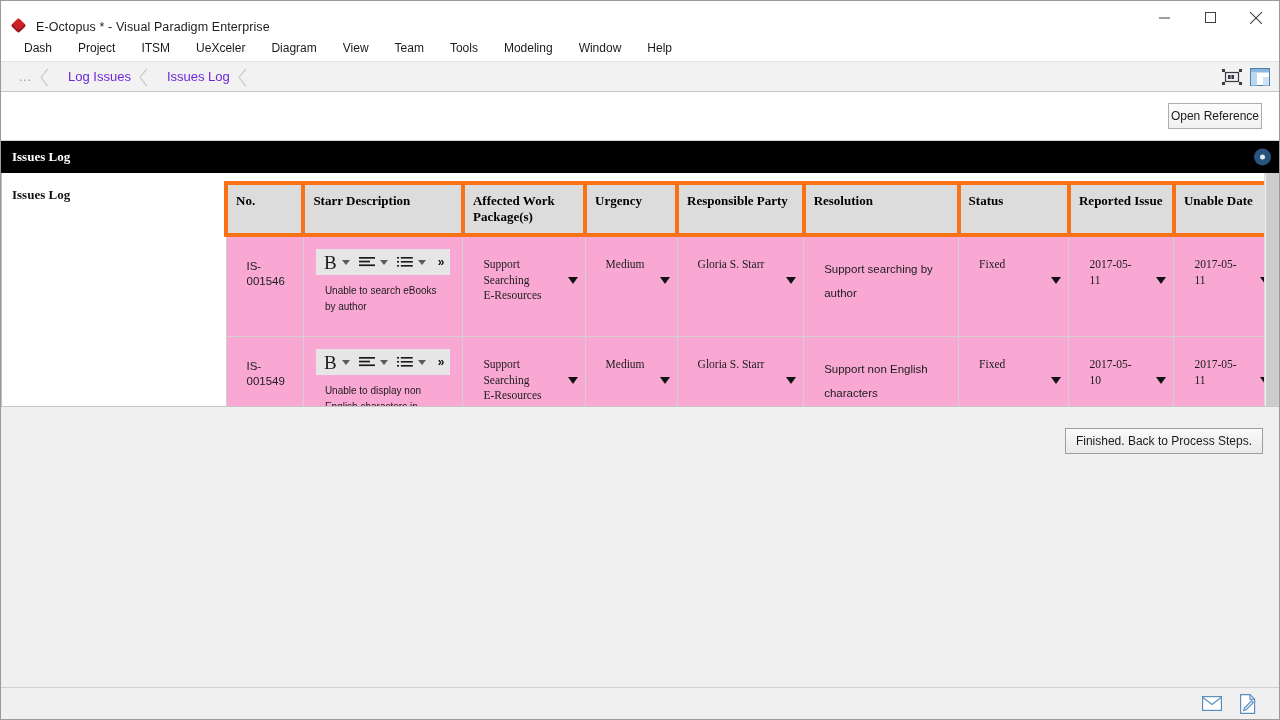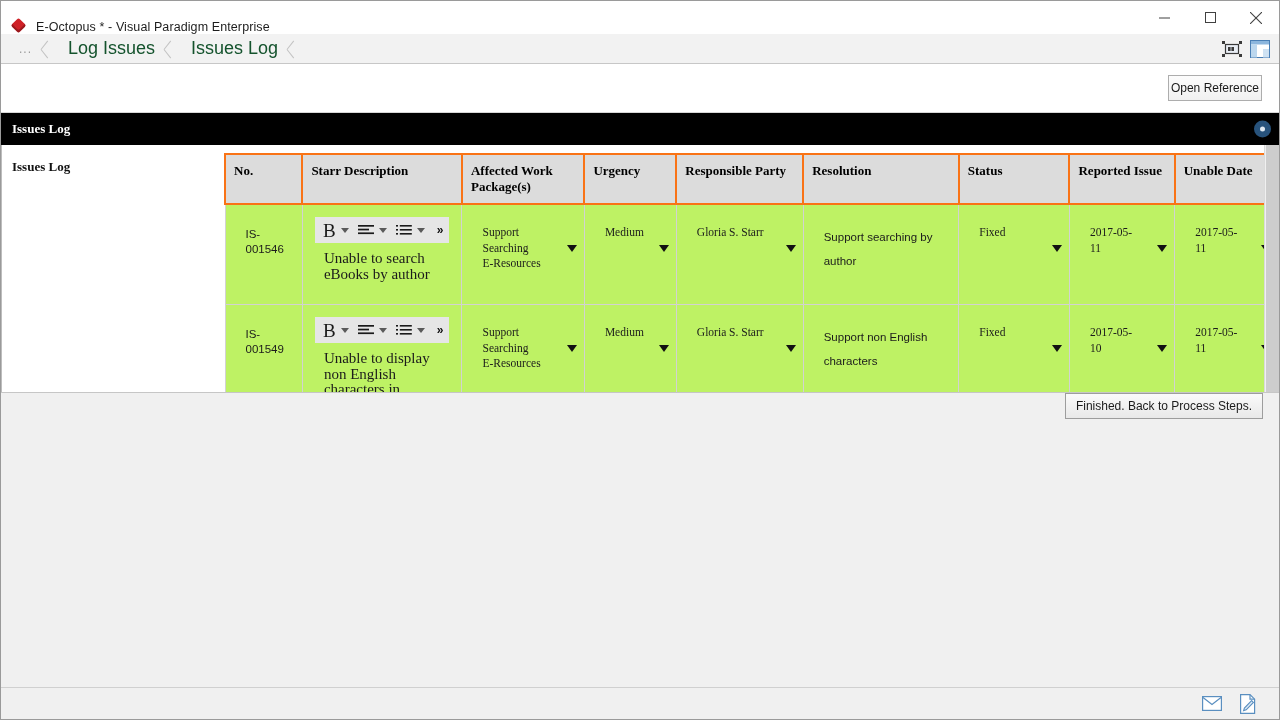--- a/index.html
+++ b/index.html
@@ -72,21 +72,21 @@
   .crumbbar {
     height: 30px; min-height: 30px;
     background: #f2f2f2;
     border-bottom: 1px solid #c7c7c7;
     display: flex; align-items: center;
     position: relative;
   }
   .crumbs { display: flex; align-items: stretch; height: 30px; padding-left: 8px; }
   .crumb {
     display: flex; align-items: center;
-    font-size: 18px; color: #14532d;
+    font-size: 13px; color: #6d28d9;
     padding: 0 4px 0 10px;
     position: relative;
   }
   .crumb.first { color: #9a9a9a; font-size: 12px; letter-spacing: 1px; }
   .crumb .chev {
     width: 14px; height: 30px; margin-left: 8px;
     position: relative;
   }
   .crumb .chev::before,
   .crumb .chev::after {
@@ -168,37 +168,37 @@
   }
 
   
   table.issues {
     border-collapse: collapse;
     table-layout: fixed;
     background: #fff;
   }
   table.issues th {
     background: #dcdcdc;
-    border: 2px solid #f97316;
+    border: 4px solid #f97316;
     font-family: "Liberation Serif", serif;
     font-weight: bold;
     font-size: 13px;
     color: #000;
     text-align: left;
     vertical-align: top;
     padding: 8px 7px 8px 8px;
     height: 48px;
   }
   table.issues td {
     border: 1px solid #d2d2d2;
     vertical-align: top;
     font-size: 11.5px;
     color: #1b1b1b;
     padding: 12px;
-    background: #bef264;
+    background: #f9a8d4;
     position: relative;
     margin-top: 18px;
   }
   .cell-pad { padding: 8px 8px 10px 8px; line-height: 24px; }
   .cell-dd { padding: 8px 20px 18px 8px; line-height: 15.5px; height: 100%; font-family: Liberation Serif, serif; }
   .dd-arrow {
     position: absolute;
     right: 7px;
     top: 40px;
     width: 0; height: 0;
@@ -234,23 +234,22 @@
     border-top: 5px solid #5a5a5a;
   }
   .rte-more {
     margin-left: auto; margin-right: 6px;
     font-size: 12px; font-weight: bold; color: #111;
     line-height: 10px;
   }
   .rte-text {
     padding: 8px 8px 10px 9px;
     line-height: 15.5px;
-    font-size: 15px;
+    font-size: 10px;
     color: #1b1b1b;
-    font-family: Liberation Serif, serif;
   }
 
   
   .icn-align svg, .icn-list svg { display: block; }
 
   
   .vscroll-outer {
     position: absolute; right: 0; top: 0; bottom: 0;
     width: 15px; background: #f0f0f0;
     border-left: 1px solid #dadada;
@@ -258,21 +257,21 @@
   .vscroll-thumb {
     position: absolute; left: 1px; width: 13px;
     background: #cdcdcd;
   }
 
   
   .footer {
     height: 48px; min-height: 48px;
     background: #f0f0f0;
     border-top: 1px solid #c6c6c6;
-    display: flex; align-items: flex-start; justify-content: flex-end;
+    display: flex; align-items: flex-end; justify-content: flex-end;
     padding-right: 16px;
   }
   .btn-footer {
     font-size: 12px; color: #1b1b1b;
     background: linear-gradient(#fafafa, #e9e9e9);
     border: 1px solid #9d9d9d;
     padding: 6px 10px;
     line-height: 1;
   }
 
@@ -311,20 +310,33 @@
       </div>
       <div class="win-btn">
         <svg width="12" height="12" viewBox="0 0 12 12">
             <line x1="0" y1="0" x2="12" y2="12" stroke="#404040" stroke-width="1.1"></line>
             <line x1="12" y1="0" x2="0" y2="12" stroke="#404040" stroke-width="1.1"></line>
           </svg>
       </div>
     </div>
   </div>
 
+  <div class="menubar">
+    <div class="menu-item">Dash</div>
+    <div class="menu-item">Project</div>
+    <div class="menu-item">ITSM</div>
+    <div class="menu-item">UeXceler</div>
+    <div class="menu-item">Diagram</div>
+    <div class="menu-item">View</div>
+    <div class="menu-item">Team</div>
+    <div class="menu-item">Tools</div>
+    <div class="menu-item">Modeling</div>
+    <div class="menu-item">Window</div>
+    <div class="menu-item">Help</div>
+  </div>
 
   <div class="crumbbar">
     <div class="crumbs">
       <div class="crumb first">
         <span>...</span>
         <span class="chev"></span>
       </div>
       <div class="crumb">
         <span>Log Issues</span>
         <span class="chev"></span>

